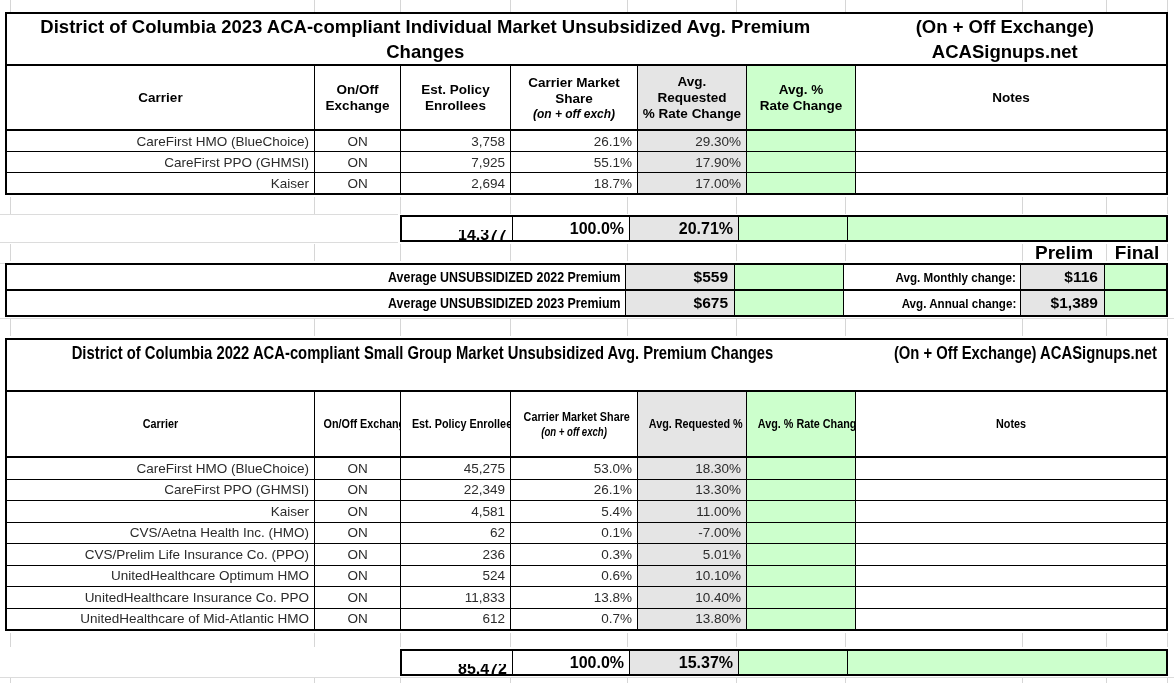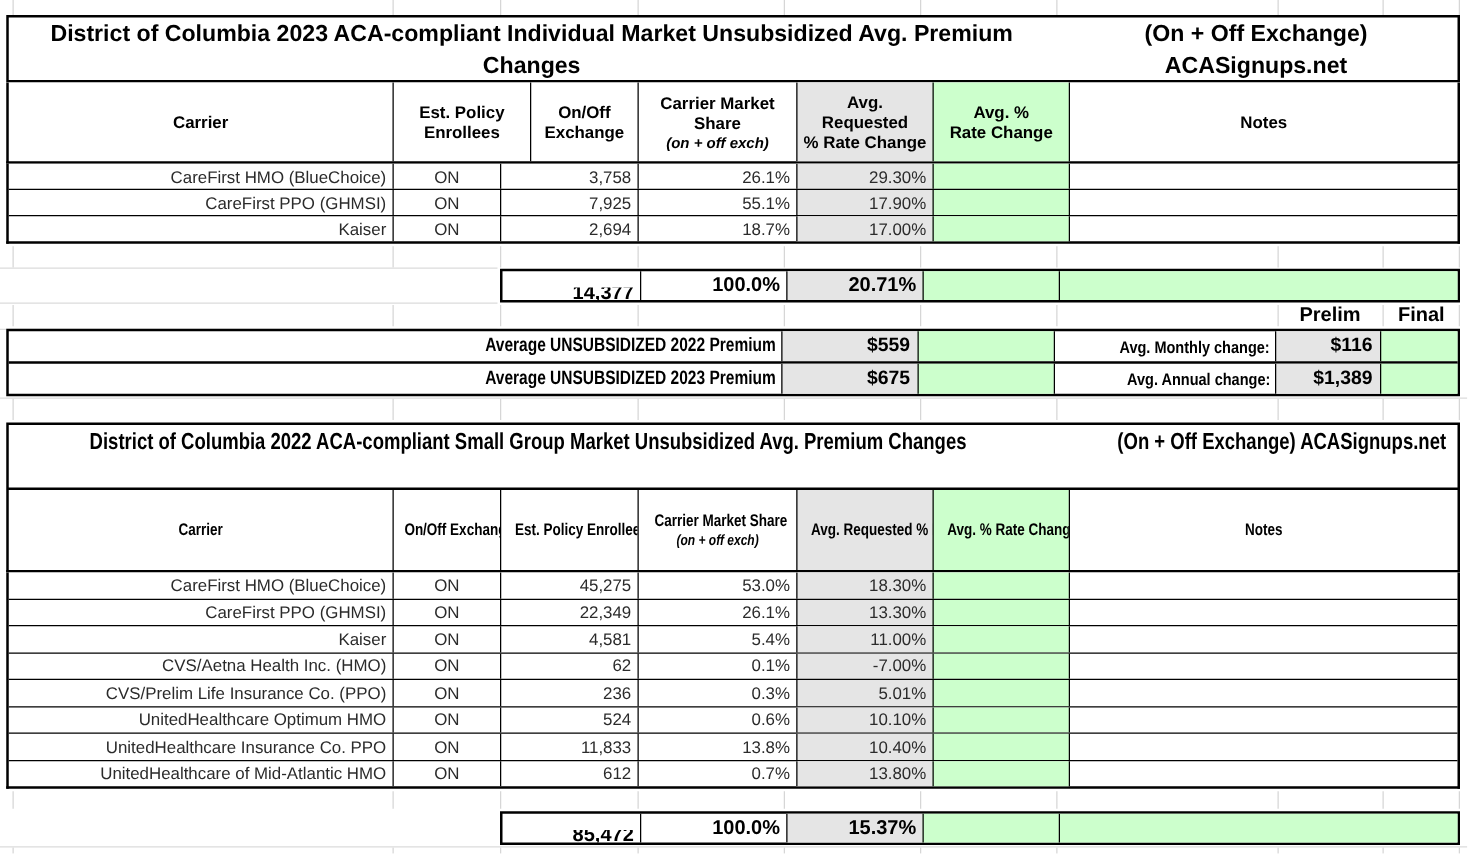--- a/index.html
+++ b/index.html
@@ -50,21 +50,21 @@
   .ra{justify-content:flex-end;padding-right:5px;}
   .ctr{justify-content:center;}
 
   .totalbox{position:absolute;left:400px;width:768px;box-sizing:border-box;
             border:2px solid #000;background:#fff;}
   .totalbox .cell{font-weight:bold;font-size:16px;color:#000;}
   .tw-enroll{width:110px;margin-top:13px;} .tw-share{width:117px;} .tw-req{width:109px;}
   .tw-avg{width:109px;} .tw-notes{flex:1;}
 
   .pf{position:absolute;height:21px;display:flex;align-items:center;justify-content:center;
-      font-weight:bold;font-size:16px;}
+      font-weight:bold;font-size:19px;}
 
   .sumrow{flex:1;display:flex;border-top:2px solid #000;}
   .sumrow:first-child{border-top:none;}
   .scell{box-sizing:border-box;border-left:1.5px solid #000;display:flex;align-items:center;overflow:hidden;}
   .scell:first-child{border-left:none;}
   .sw-label{width:618px;} .sw-val{width:109px;} .sw-g{width:109px;}
   .sw-side{width:177px;} .sw-prelim{width:84px;} .sw-final{flex:1;}
   .sumlabel{font-weight:bold;font-size:15.5px;justify-content:flex-end;padding-right:4px;}
   .sumval{font-weight:bold;font-size:15.5px;justify-content:flex-end;padding-right:6px;}
   .sidelabel{font-weight:bold;font-size:13.5px;justify-content:flex-end;padding-right:4px;}
@@ -87,24 +87,24 @@
   <div class="hline" style="top:677px;left:0;width:1174px;"></div>
 
   <div class="band titleband" style="top:12px;height:54px;">
     <div>District of Columbia 2023 ACA-compliant Individual Market Unsubsidized Avg. Premium Changes</div>
     <div>(On + Off Exchange) ACASignups.net</div>
   </div>
 
   <div class="band noTop" style="top:66px;height:65px;">
     <div class="flexrow">
       <div class="c w-carrier hdr"><span>Carrier</span></div>
+      <div class="c w-exch hdr"><span>On/Off
+Exchange</span></div>
       <div class="c w-enroll hdr"><span>Est. Policy
 Enrollees</span></div>
-      <div class="c w-exch hdr"><span>On/Off
-Exchange</span></div>
       <div class="c w-share hdr"><span>Carrier Market
 Share</span><span class="hdrsub">(on + off exch)</span></div>
       <div class="c w-req hdr yellow"><span>Avg.
 Requested
 % Rate Change</span></div>
       <div class="c w-avg hdr green"><span>Avg. %
 Rate Change</span></div>
       <div class="c w-notes hdr"><span>Notes</span></div>
     </div>
   </div>

